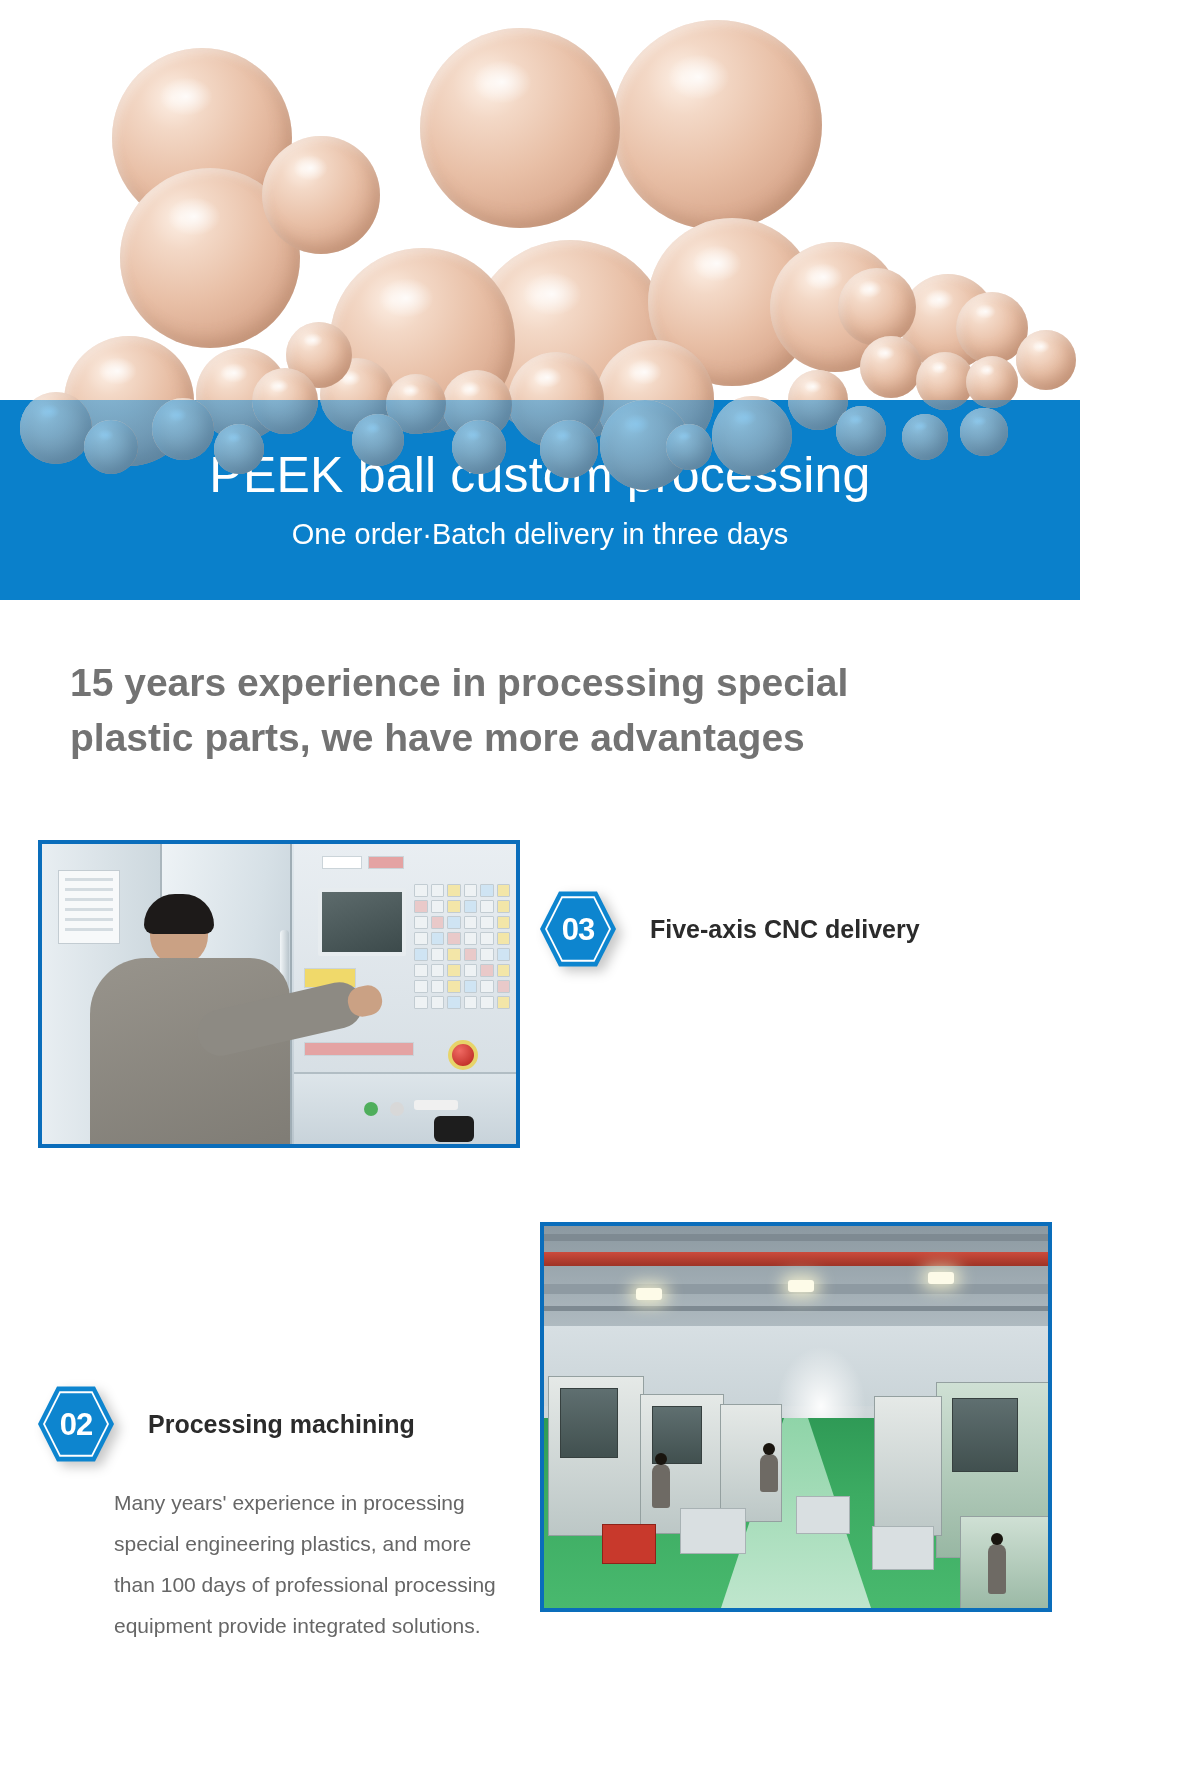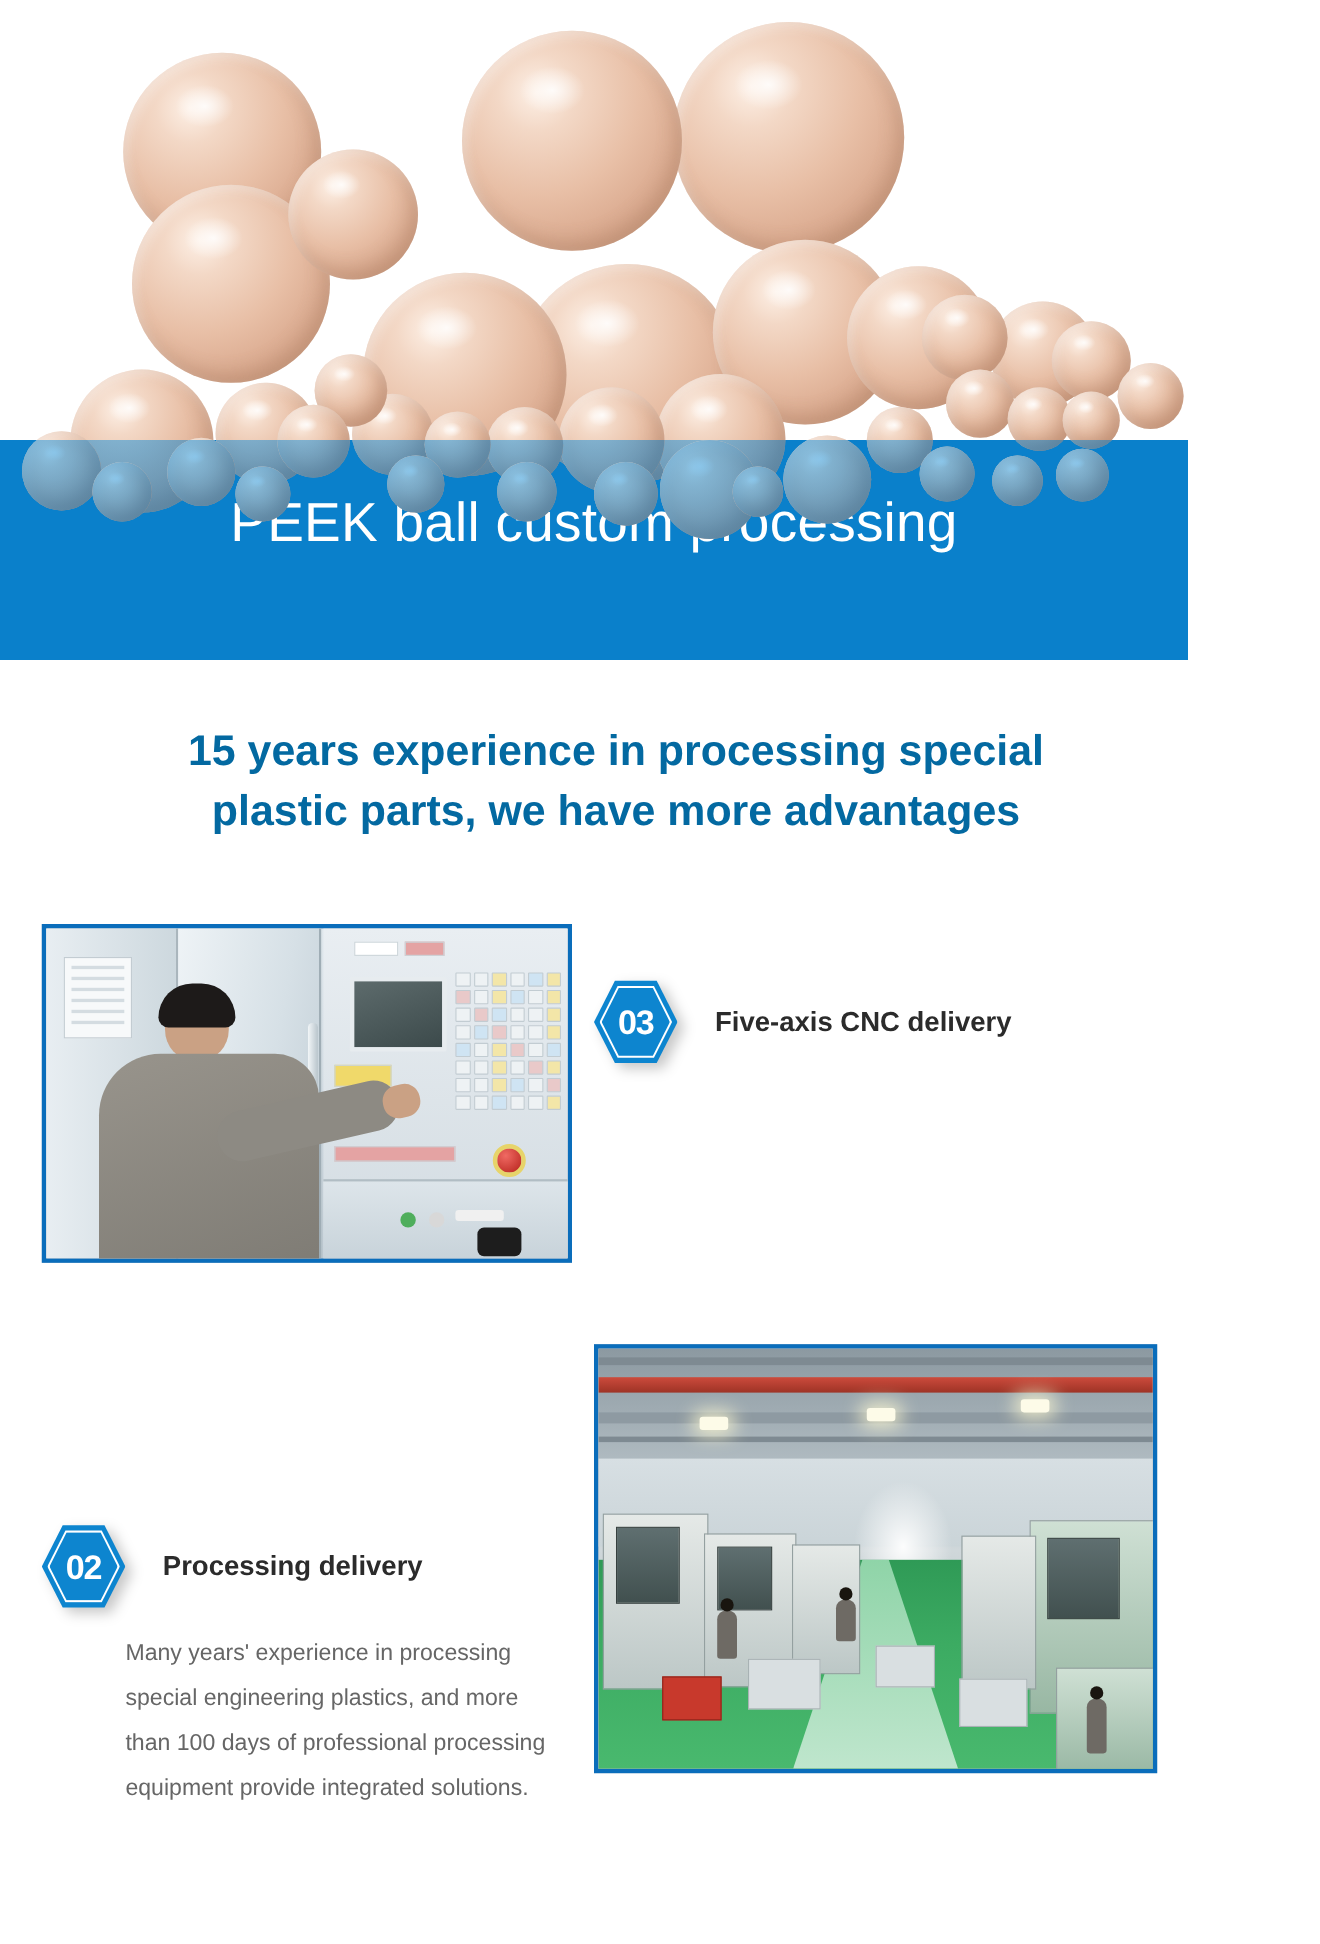--- a/index.html
+++ b/index.html
@@ -90,25 +90,24 @@
     font-weight: 400;
     line-height: 1.2;
   }
 
   
   .section-heading {
     position: absolute;
     left: 70px;
     top: 655px;
     width: 980px;
-    color: #0369a1;
+    color: #737373;
     font-size: 39px;
     font-weight: bold;
     line-height: 1.42;
-    text-align: center;
   }
 
   
   .photo-frame {
     position: absolute;
     border: 4px solid #0a6dbb;
     overflow: hidden;
     background: #c6ced4;
   }
   #photo-cnc { left: 38px; top: 840px; width: 482px; height: 308px; }
@@ -290,20 +289,21 @@
           <div class="ball" style="left: 352px; top: 414px; width: 52px; height: 52px; z-index: 87; opacity: 0.55;"></div>
           <div class="ball" style="left: 452px; top: 420px; width: 54px; height: 54px; z-index: 86; opacity: 0.55;"></div>
           <div class="ball" style="left: 540px; top: 420px; width: 58px; height: 58px; z-index: 85; opacity: 0.55;"></div>
           <div class="ball" style="left: 666px; top: 424px; width: 46px; height: 46px; z-index: 88; opacity: 0.55;"></div>
           <div class="ball" style="left: 836px; top: 406px; width: 50px; height: 50px; z-index: 87; opacity: 0.55;"></div>
           <div class="ball" style="left: 902px; top: 414px; width: 46px; height: 46px; z-index: 88; opacity: 0.55;"></div>
           <div class="ball" style="left: 960px; top: 408px; width: 48px; height: 48px; z-index: 88; opacity: 0.55;"></div>
         </div>
       <div class="banner-text">
         <div class="banner-title">PEEK ball custom processing</div>
+        <div class="banner-sub">One order·Batch delivery in three days</div>
       </div>
     </div>
   </div>
 
   <div class="section-heading">
     <div>15 years experience in processing special</div>
     <div>plastic parts, we have more advantages</div>
   </div>
 
   <div class="photo-frame" id="photo-cnc">
@@ -407,21 +407,21 @@
 
   <div class="feature" id="feature-02">
     <div class="feature-head">
       <div class="hex-badge">
         <div class="hex-outer"></div>
         <div class="hex-inner"></div>
         <div class="hex-core">
           <span class="hex-num">02</span>
         </div>
       </div>
-      <div class="feature-title">Processing delivery</div>
+      <div class="feature-title">Processing machining</div>
     </div>
     <div class="feature-body">Many years' experience in processing special engineering plastics, and more than 100 days of professional processing equipment provide integrated solutions.</div>
   </div>
 
   <div class="photo-frame" id="photo-shop">
     <div class="shop-scene">
       <div class="shop-ceiling"></div>
       <div class="shop-beam" style="left:0;top:8px;width:100%;"></div>
       <div class="shop-duct"></div>
       <div class="shop-duct2"></div>

